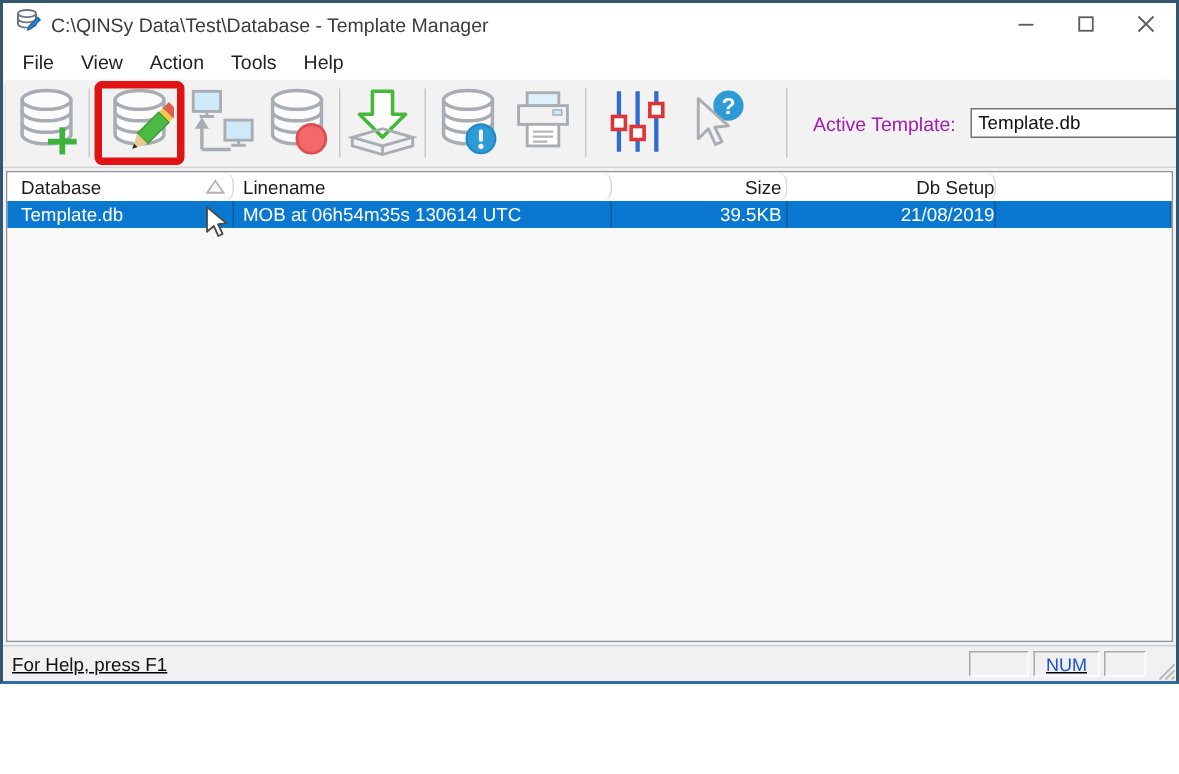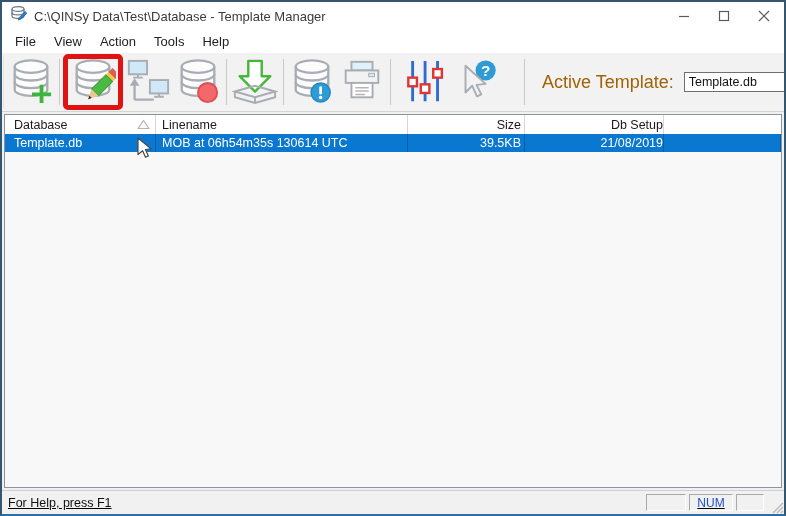--- a/index.html
+++ b/index.html
@@ -1,46 +1,46 @@
 <!DOCTYPE html>
 <html><head>
 <meta charset="utf-8">
 <style>
   * { box-sizing: border-box; margin: 0; padding: 0; }
   html,body { width:786px; height:516px; font-family:"Liberation Sans","DejaVu Sans",sans-serif; }
   .window {
-    width:786px; height:516px;
+    width:786px; height:456px;
     border:2px solid #35566f; border-bottom-color:#2e6da8;
     background:#fff; display:flex; flex-direction:column; overflow:hidden;
   }
   
   .titlebar { height:28px; background:#fff; display:flex; align-items:center; flex:0 0 auto; }
   .app-icon { margin:0 6px 0 8px; flex:0 0 auto; }
   .title-text { font-size:13px; color:#3b3b3b; white-space:nowrap; }
   .win-controls { margin-left:auto; display:flex; height:100%; }
   .wc { width:40px; height:100%; display:flex; align-items:center; justify-content:center; }
   
   .menubar { height:23px; background:#fff; display:flex; align-items:center; padding-left:4px; flex:0 0 auto; }
   .menu-item { font-size:13px; color:#222; padding:2px 9px; }
   
   .toolbar { height:59px; background:#f2f2f2; border-bottom:1px solid #d5d5d5; display:flex; align-items:center; flex:0 0 auto; }
   .gripper { width:6px; height:52px; margin:0 2px 0 1px;
     background:repeating-linear-gradient(to bottom,#c7c7c7 0 1px,transparent 1px 3px);
     border-right:1px solid #e5e5e5; }
   .tb-btn { width:50px; height:52px; background:transparent; border:none; display:flex; align-items:center; justify-content:center; flex:0 0 auto; }
   .tb-btn.highlighted { border:5px solid #e01212; border-radius:5px; width:60px; height:56px; background:#f2f2f2; }
   .tb-sep { width:1px; height:46px; background:#c9c9c9; margin:0 3px; flex:0 0 auto; }
-  .active-template-label { font-size:18px; color:#a16207; margin:1px 10px 0 14px; white-space:nowrap; }
+  .active-template-label { font-size:13px; color:#a21caf; margin:1px 10px 0 14px; white-space:nowrap; }
   .active-template-input { flex:1 1 auto; height:20px; margin-right:3px; border:1px solid #707070;
     font-family:"Liberation Sans","DejaVu Sans",sans-serif; font-size:12.5px; padding:0 4px; color:#111; background:#fff; }
   
   .client { flex:1 1 auto; background:#f0f0f0; padding:2px; position:relative; overflow:hidden; }
   .listview { width:100%; height:100%; background:#fafafa; border:1px solid #8a939e; display:flex; flex-direction:column; }
   .lv-header { display:flex; height:19px; background:#fff; flex:0 0 auto; font-size:12.5px; color:#1a1a1a; }
-  .hcell { display:flex; align-items:center; border-right:1px solid #d6d6d6; overflow:hidden; white-space:nowrap; }
+  .hcell { display:flex; align-items:center; border-right:1px solid #d6d6d6; overflow:hidden; white-space:nowrap;border-radius:7px; }
   .col-database { width:151px; flex:0 0 auto; padding-left:9px; }
   .col-linename { width:252px; flex:0 0 auto; padding-left:6px; }
   .col-size     { width:117px; flex:0 0 auto; justify-content:flex-end; padding-right:3px; }
   .col-dbsetup  { width:139px; flex:0 0 auto; justify-content:flex-end; }
   .col-online   { flex:1 1 auto; justify-content:center; border-right:none; }
   .sort-glyph { margin-left:auto; margin-right:5px; display:flex; align-items:center; }
   .lv-row { display:flex; height:18px; flex:0 0 auto; background:#0a78d0; color:#fff; font-size:12.5px; }
   .rcell { display:flex; align-items:center; border-right:1px solid rgba(0,0,0,0.22); overflow:hidden; white-space:nowrap; }
   .lv-fill { flex:1 1 auto; background:#f8f8f8; }
   .cursor { position:absolute; left:135px; top:25px; pointer-events:none; }

